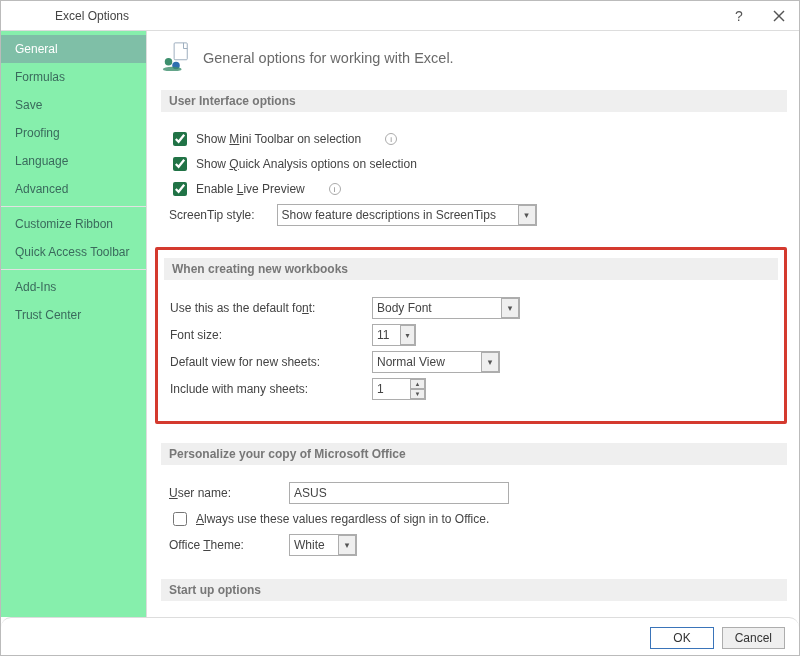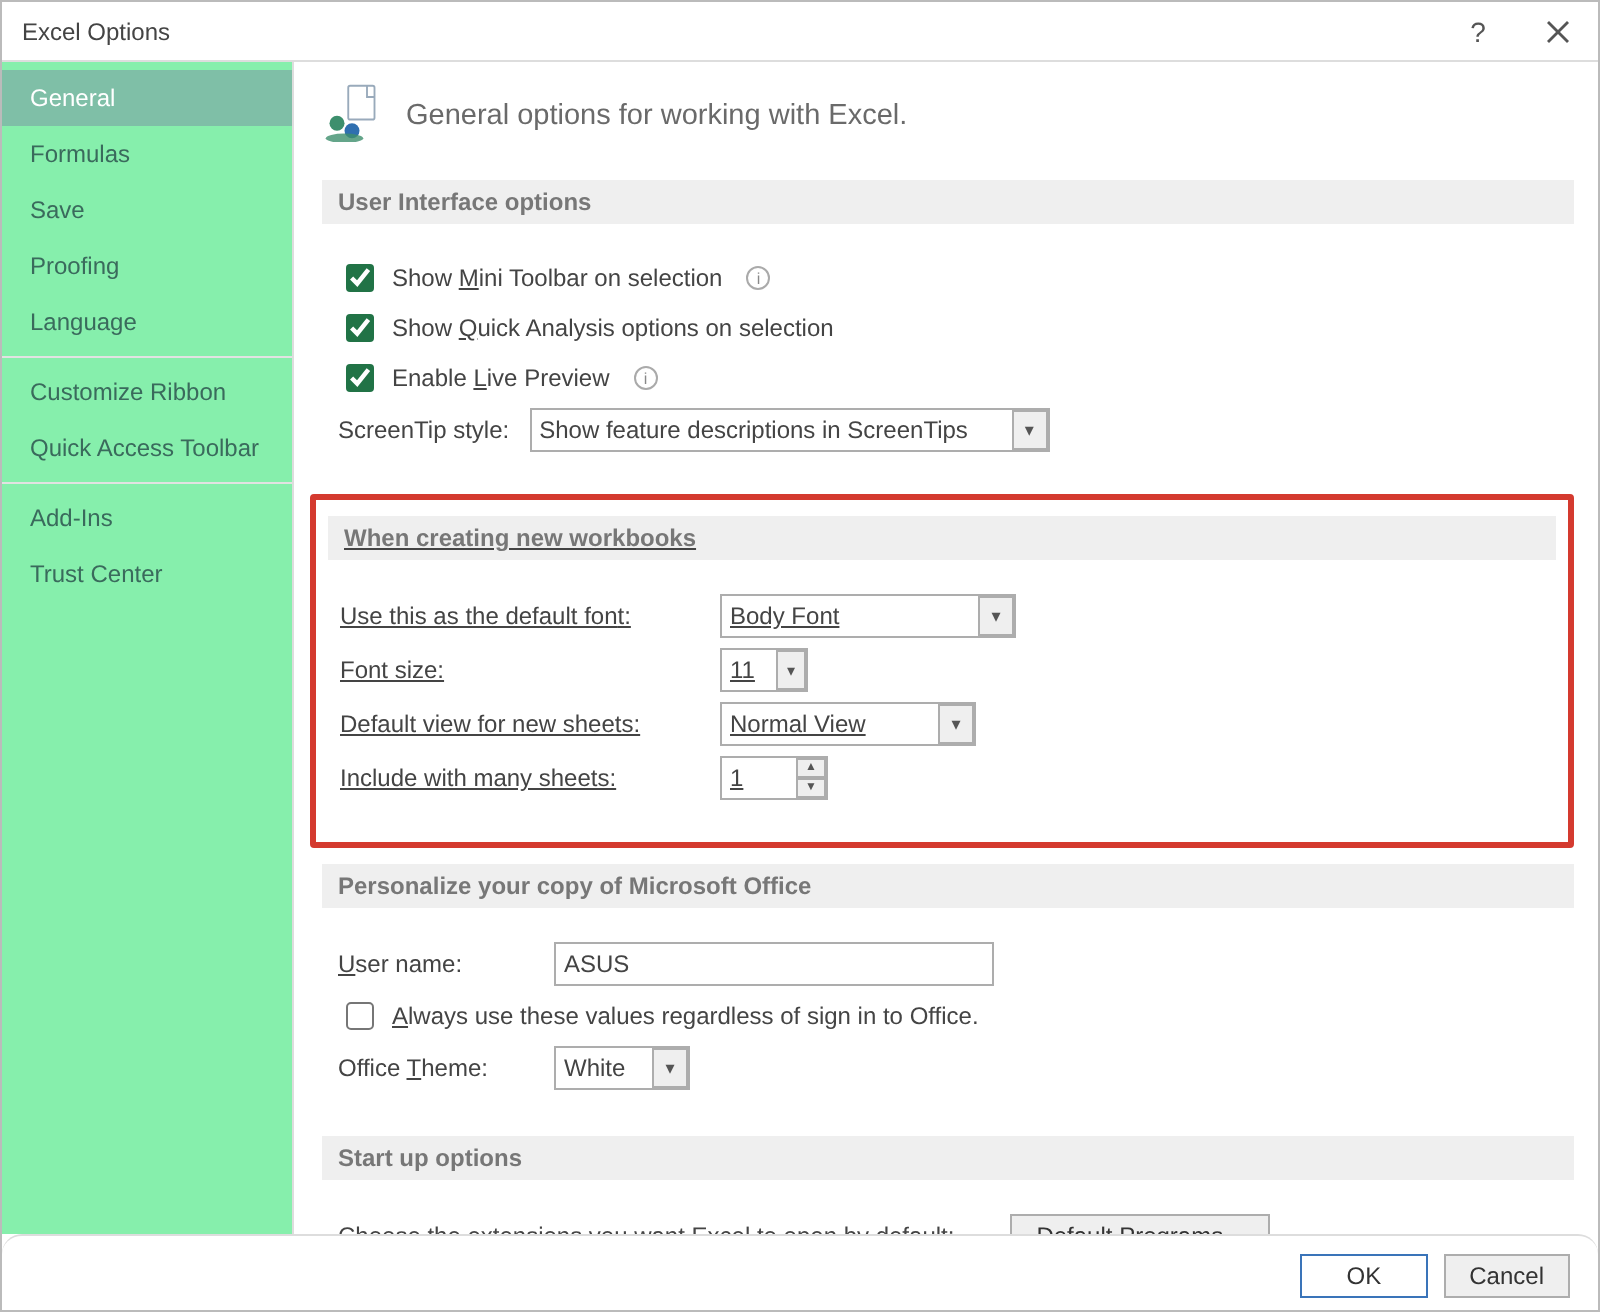--- a/index.html
+++ b/index.html
@@ -15,21 +15,21 @@
     border: 1px solid #bbb;
   }
   
   .titlebar {
     height: 30px;
     display: flex;
     align-items: center;
     padding: 0 0 0 10px;
     border-bottom: 1px solid #ddd;
   }
-  .titlebar .title { flex: 1; font-size: 12px; color: #444; }
+  .titlebar .title { flex: 1; font-size: 12px; color: #444; margin-left: 44px; }
   .titlebar .tbtn {
     width: 40px;
     height: 30px;
     display: flex;
     align-items: center;
     justify-content: center;
     color: #555;
     font-size: 14px;
   }
 
@@ -76,21 +76,21 @@
   .section-label {
     background: #efefef;
     color: #777;
     font-weight: 600;
     font-size: 12px;
     padding: 4px 8px;
     margin: 8px 0 8px 0;
   }
   .section-body { padding: 4px 8px 10px 8px; }
 
-  .row { display:flex; align-items:center; gap:10px; margin:5px 0; }
+  .row { display:flex; align-items:center; gap:22px; margin:5px 0; }
   label.ck { display:flex; align-items:center; gap:6px; cursor:pointer; }
   input[type=checkbox] {
     width:14px; height:14px;
     accent-color:#217346;
   }
   .underline { text-decoration: underline; }
   .helpdot {
     display:inline-flex; align-items:center; justify-content:center;
     width:12px; height:12px; border:1px solid #aaa; border-radius:50%;
     font-size:8px; color:#888; margin-left:2px;
@@ -141,23 +141,22 @@
   .ro-select .handle {
     position:absolute; right:0; top:0; height:20px; width:15px;
     border:1px solid #adadad; background:#efefef;
     display:flex; align-items:center; justify-content:center;
     font-size:8px; color:#555;
   }
 
   .highlight-box {
     border: 3px solid #d43a2f;
     border-radius:2px;
-    margin: 6px 0 8px -6px;
+    margin: 6px 0 19px -6px;
     padding: 0 4px 6px 4px;
-    text-decoration: underline;
   }
 
   .btn {
     border:1px solid #adadad;
     background:#efefef;
     padding:3px 12px;
     cursor:pointer;
     font-size:12px;
     color:#333;
   }
@@ -187,20 +186,21 @@
 </div>
 
 <div class="content">
 
   <div class="sidebar" id="sidebar">
       <div class="item selected">General</div>
       <div class="item">Formulas</div>
       <div class="item">Save</div>
       <div class="item">Proofing</div>
       <div class="item">Language</div>
+      <div class="item">Advanced</div>
       <div class="sep"></div>
       <div class="item">Customize Ribbon</div>
       <div class="item">Quick Access Toolbar</div>
       <div class="sep"></div>
       <div class="item">Add-Ins</div>
       <div class="item">Trust Center</div>
     </div>
 
   <div class="main">
 

